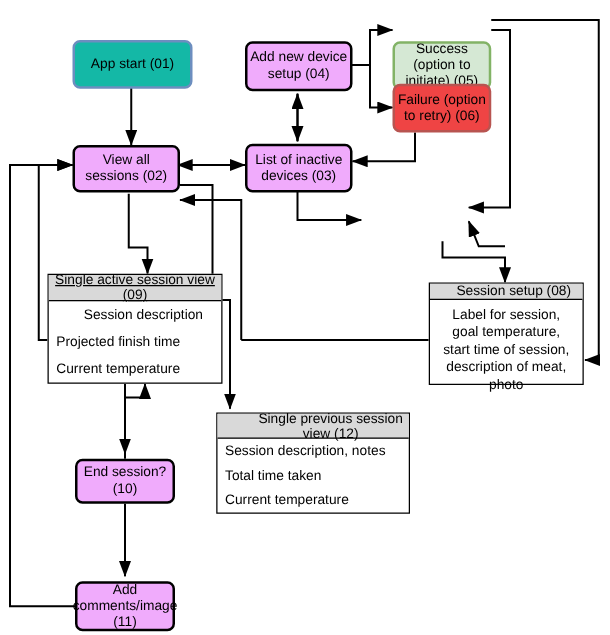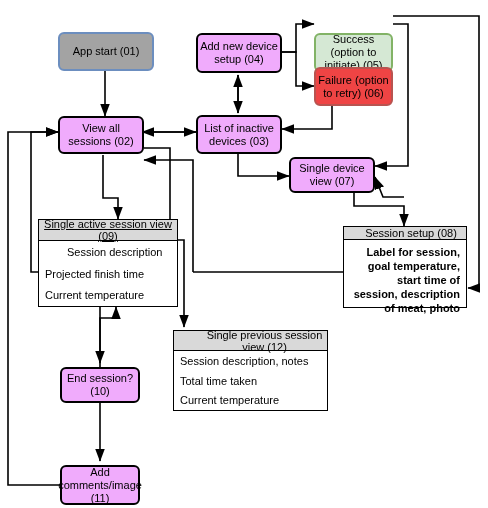--- a/index.html
+++ b/index.html
@@ -4,33 +4,33 @@
 <style>
   html,body{margin:0;padding:0;background:#ffffff;}
   body{width:488px;height:508px;overflow:hidden;
        font-family:"Liberation Sans","DejaVu Sans",sans-serif;}
   #canvas{position:relative;width:488px;height:508px;background:#fff;}
   svg.edges{position:absolute;left:0;top:0;width:488px;height:508px;}
   .node{position:absolute;box-sizing:border-box;display:flex;align-items:center;
         justify-content:center;text-align:center;color:#000;}
   .proc{border:2px solid #000;border-radius:6px;background:#f0abfc;
         font-size:11px;line-height:13px;padding:2px;}
-  .proc.blue{background:#a3a3a3;border-color:#6c8ebf;}
+  .proc.blue{background:#14b8a6;border-color:#6c8ebf;}
   .proc.green{background:#d5e8d4;border-color:#82b366;}
   .proc.red{background:#ef4444;border-color:#b85450;}
   .tbl{position:absolute;box-sizing:border-box;border:1px solid #000;background:#fff;
        display:flex;flex-direction:column;}
   .tbl .hdr{background:#d9d9d9;border-bottom:1px solid #000;font-size:11px;
             display:flex;align-items:center;justify-content:center;text-align:center;
             color:#000;box-sizing:border-box;}
   .tbl .row{border-bottom:1px solid #000;font-size:11px;display:flex;align-items:center;
             padding-left:6px;color:#000;box-sizing:border-box;}
   .tbl .row:last-child{border-bottom:none;}
   .tbl .blk{font-size:11px;line-height:14px;padding:5px 6px 6px 6px;color:#000;
-            box-sizing:border-box;text-align:right;font-weight:bold;}
+            box-sizing:border-box;text-align:center;}
 </style>
 </head>
 <body>
 
 <div id="canvas">
 
   <svg class="edges" viewBox="0 0 488 508" xmlns="http://www.w3.org/2000/svg">
     <defs>
       <marker id="ah" markerWidth="9" markerHeight="9" refX="7.6" refY="3" orient="auto" markerUnits="strokeWidth">
         <path d="M0,0 L8,3 L0,6 z" fill="#000"></path>
@@ -101,23 +101,20 @@
   </div>
 
   <div class="node proc green" style="left:314px;top:5px;width:79px;height:39px;margin-top:28px;">
     <span>Success (option to initiate) (05)</span>
   </div>
 
   <div class="node proc red" style="left:314px;top:67px;width:79px;height:39px;">
     <span>Failure (option to retry) (06)</span>
   </div>
 
-  <div class="node proc" style="left:289px;top:157px;width:86px;height:36px;">
-    <span>Single device view (07)</span>
-  </div>
 
   <div class="node proc" style="left:60px;top:367px;width:80px;height:36px;">
     <span>End session? (10)</span>
   </div>
 
   <div class="node proc" style="left:60px;top:465px;width:80px;height:40px;">
     <span>Add comments/image (11)</span>
   </div>
 
   <div class="tbl" style="left:343px;top:226px;width:124px;height:82px;">

